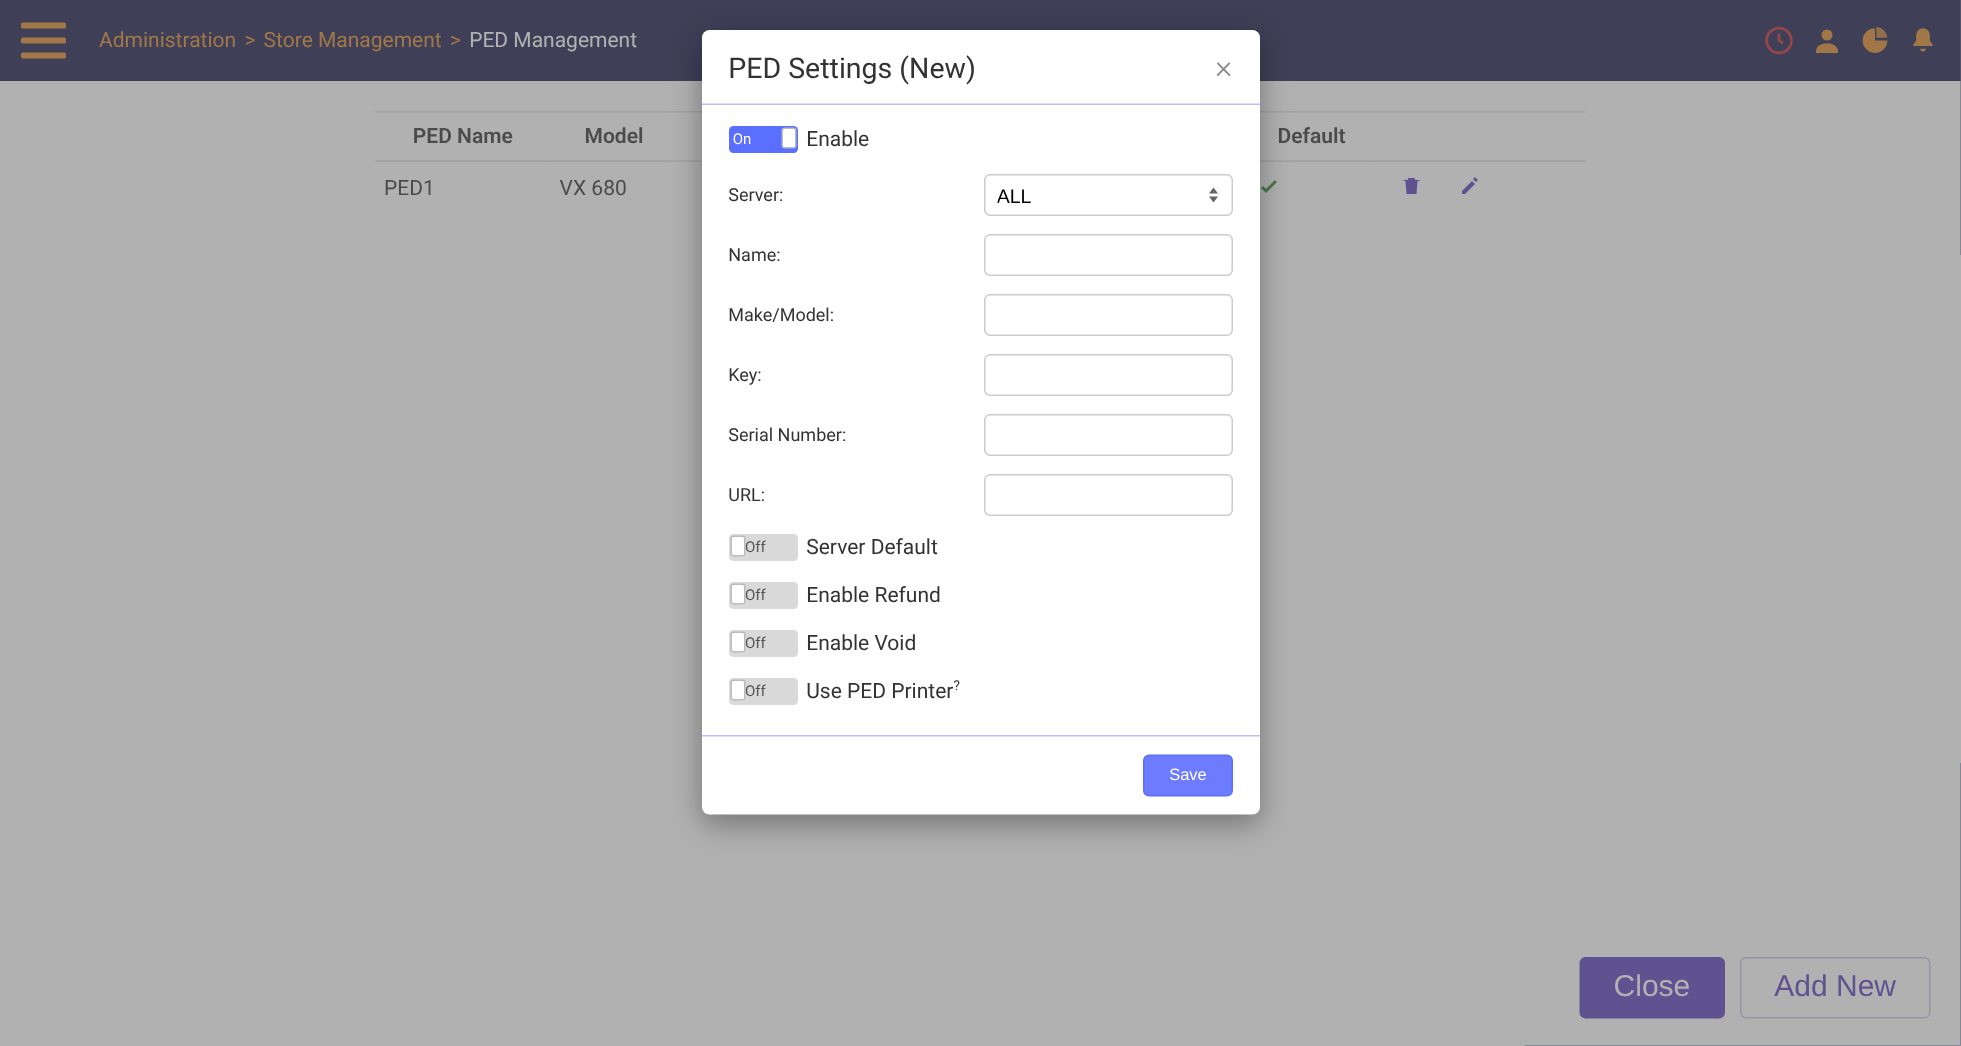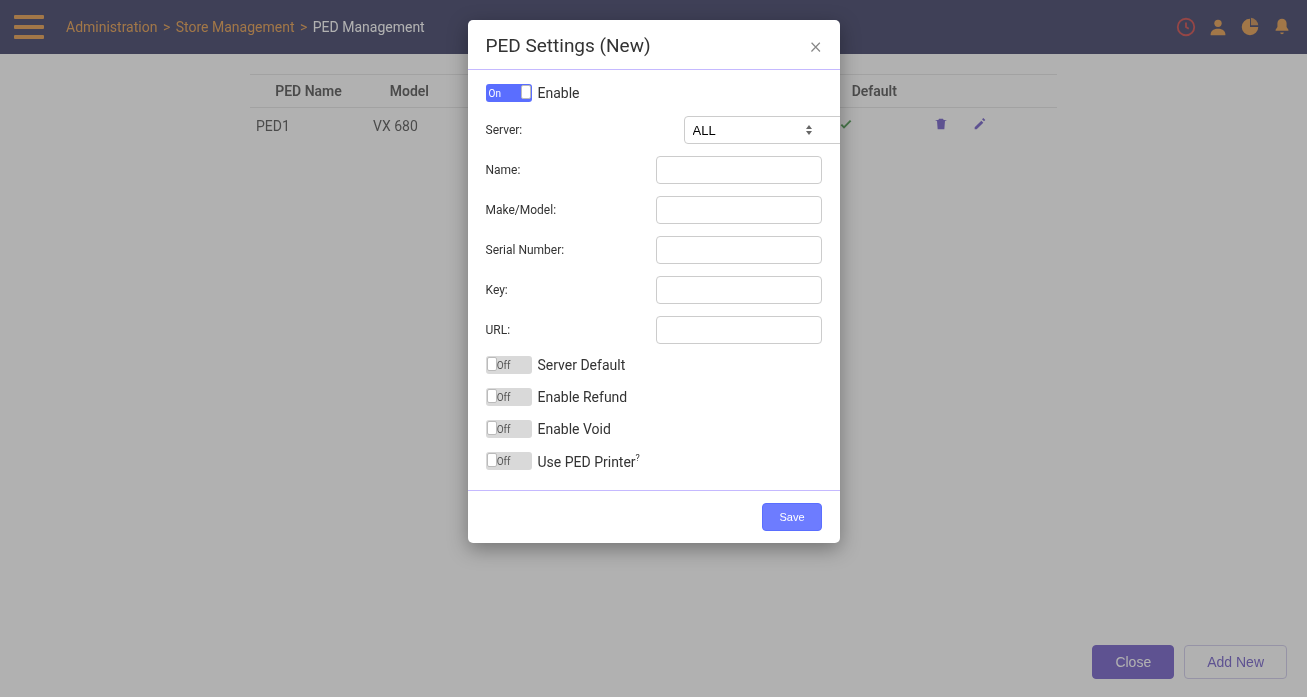--- a/index.html
+++ b/index.html
@@ -52,21 +52,21 @@
   .row-actions .act { display:inline-flex; margin:0 10px; cursor:pointer;}
 
   .footer-btns {
     position:absolute;
     right:20px; bottom:18px;
     display:flex; gap:10px;
   }
   .btn {
     padding:8px 22px;
     border-radius:4px;
-    font-size:14px;
+    font-size:20px;
     cursor:pointer;
     border:1px solid transparent;
     margin-top:17px;
   }
   .btn-primary { background:#5840bf; color:#fff; border-color:#5840bf;}
   .btn-outline { background:#fff; color:#5840bf; border-color:#c8c2e8;}
   .btn-save { background:#6d7cff; color:#fff; border:1px solid #5a6eff; padding:7px 16px; border-radius:4px; font-size:11px; cursor:pointer;}
 
   
   .overlay {
@@ -117,21 +117,21 @@
   .form-row .control { flex:1; }
   .form-row input[type=text], .form-row select {
     width:100%;
     height:28px;
     border:1px solid #ccc;
     border-radius:4px;
     padding:0 8px;
     font-size:13px;
     background:#fff;
   }
-  .form-row select { appearance:none; background-image: none; margin-left: 28px; }
+  .form-row select { appearance:none; background-image: none; }
   .select-wrap { position:relative; }
   .select-wrap:after {
     content:"";
     position:absolute;
     right:10px; top:50%;
     width:0; height:0;
     border-left:3px solid transparent;
     border-right:3px solid transparent;
     border-top:4px solid #666;
     transform:translateY(1px);
@@ -265,25 +265,25 @@
     </div>
     <div class="form-row">
       <label>Name:</label>
       <div class="control"><input type="text" style=""></div>
     </div>
     <div class="form-row">
       <label>Make/Model:</label>
       <div class="control"><input type="text" style=""></div>
     </div>
     <div class="form-row">
+      <label>Key:</label>
+      <div class="control"><input type="text" style=""></div>
+    </div>
+    <div class="form-row">
       <label>Serial Number:</label>
-      <div class="control"><input type="text" style=""></div>
-    </div>
-    <div class="form-row">
-      <label>Key:</label>
       <div class="control"><input type="text" style=""></div>
     </div>
     <div class="form-row">
       <label>URL:</label>
       <div class="control"><input type="text" style=""></div>
     </div>
 
     <div class="toggle-row">
       <div class="toggle off">
         <span>Off</span>

